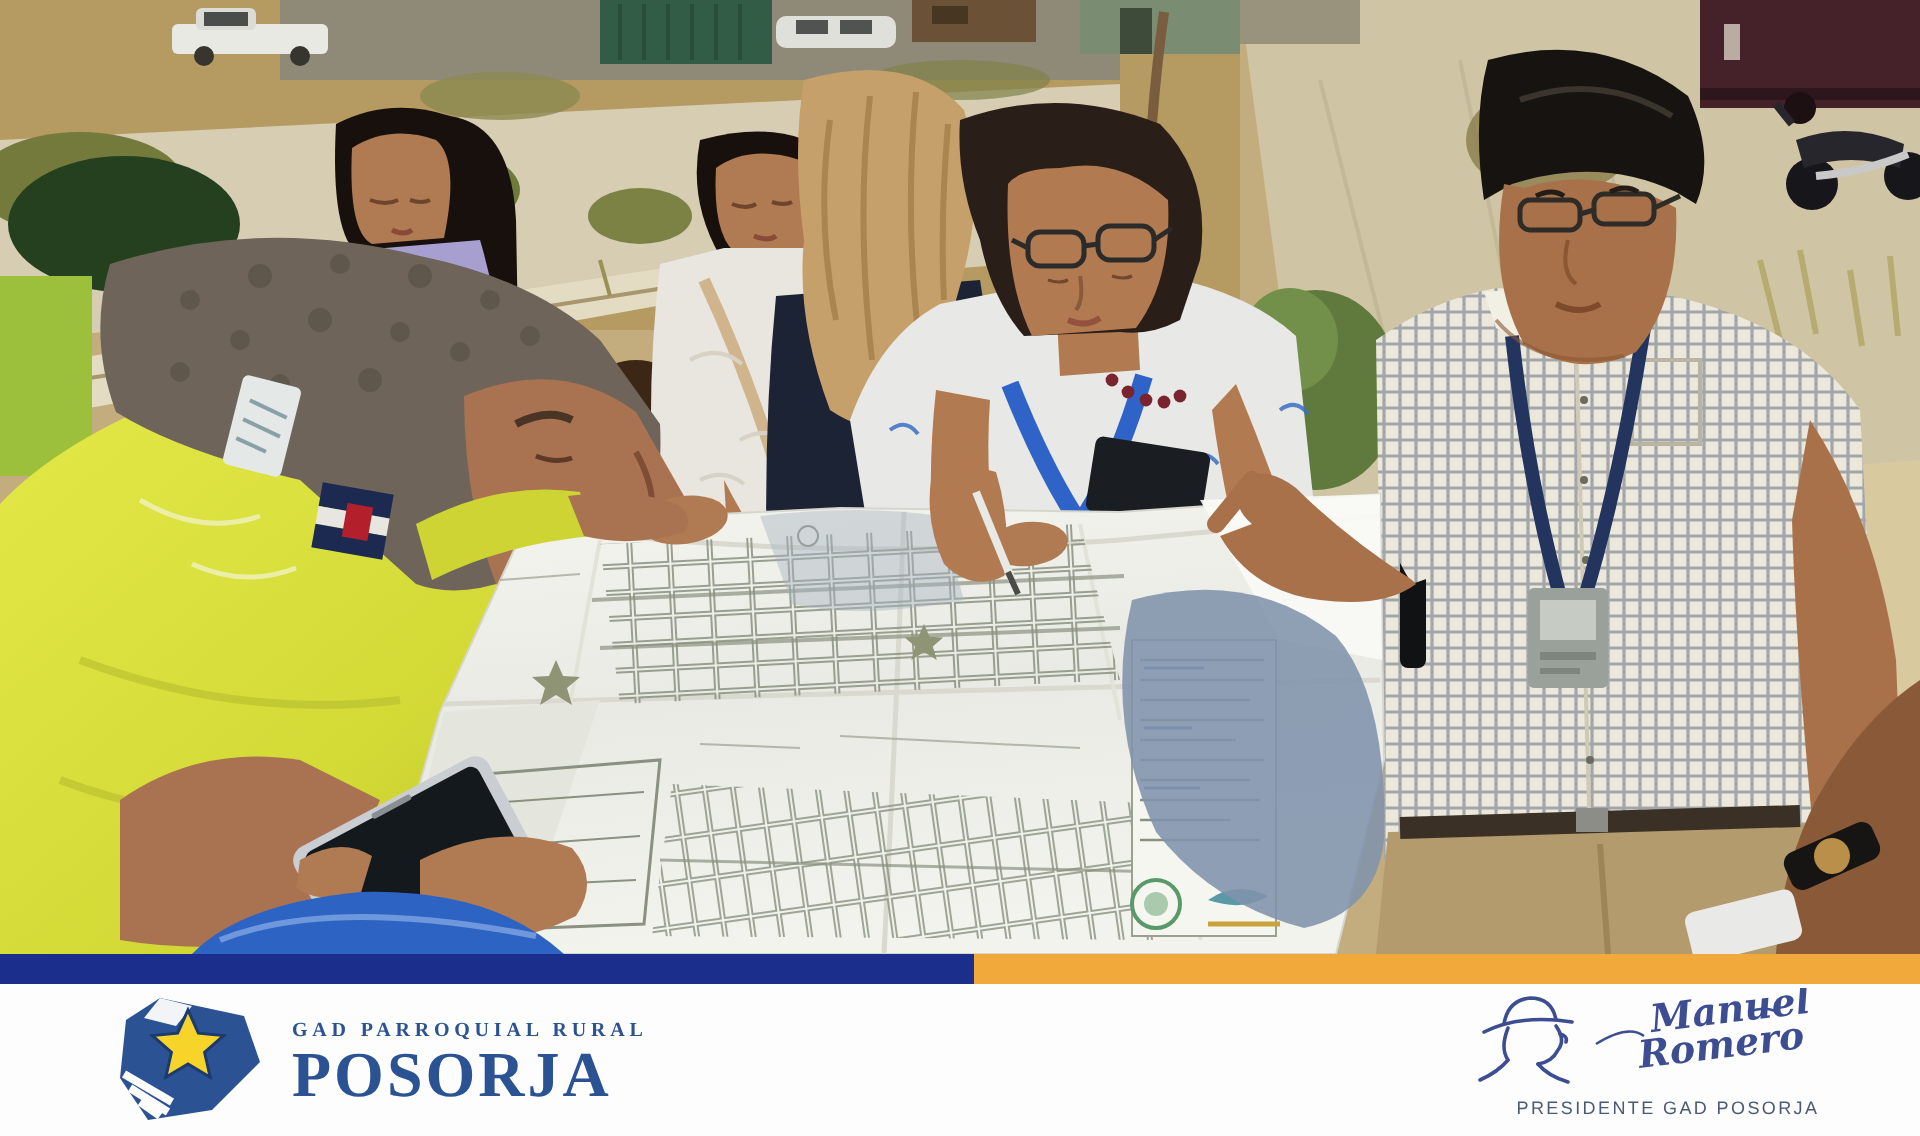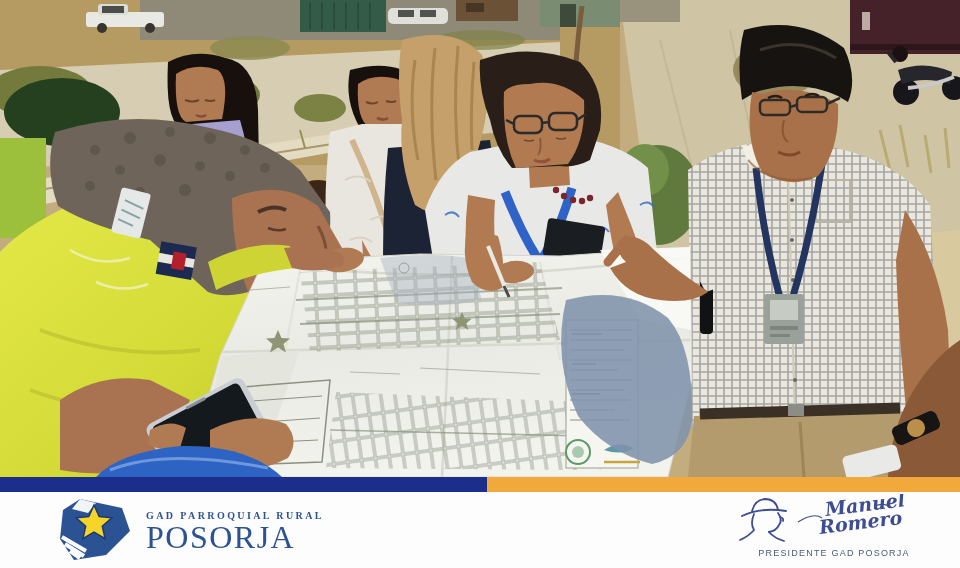--- a/index.html
+++ b/index.html
@@ -13,21 +13,21 @@
   .footer-bar .bar-left{width:487px;height:100%;background:var(--bar-navy,#1b2e8c);}
   .footer-bar .bar-right{flex:1;height:100%;background:var(--bar-orange,#f2a93b);}
   .footer{position:absolute;left:0;top:492px;width:960px;height:76px;background:#fdfdfd;padding-left:32px;}
   .brand{position:absolute;left:52px;top:5px;display:flex;align-items:center;gap:12px;}
   .brand-text{display:flex;flex-direction:column;}
   .brand-tagline{
     font-family:"Liberation Serif",serif;font-weight:bold;font-size:10px;
     letter-spacing:2.4px;color:var(--brand-navy,#2b5394);margin-top:6px;
   }
   .brand-name{
-    font-family:"Liberation Serif",serif;font-weight:normal;font-size:32px;
+    font-family:"Liberation Serif",serif;font-weight:bold;font-size:32px;
     letter-spacing:1.5px;color:var(--brand-navy,#2b5394);line-height:1.05;
   }
   .signature{position:absolute;right:58px;top:2px;width:200px;text-align:center;}
   .signature-title{
     font-size:9px;letter-spacing:1.2px;color:#4a5a74;font-weight:normal;margin-top:-2px;
   }
 </style>
 </head>
 <body>
 

